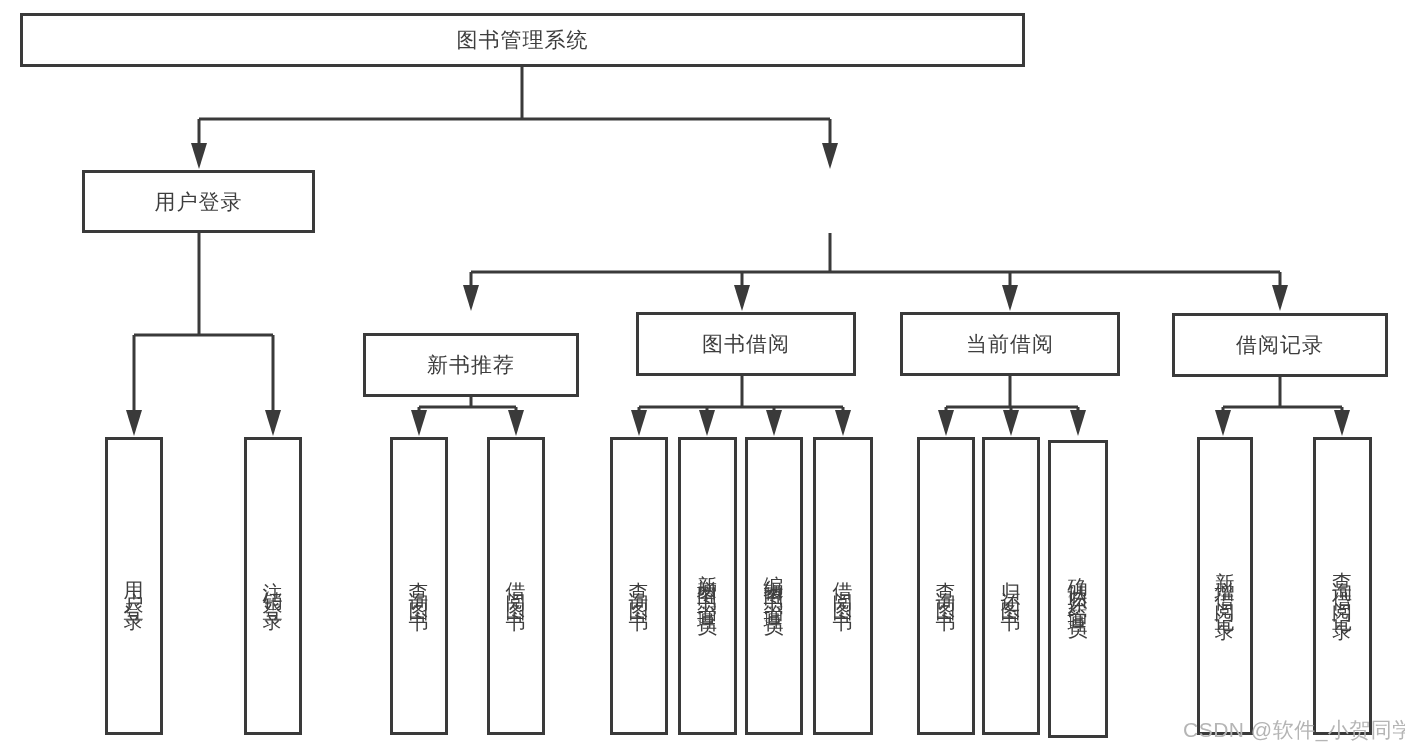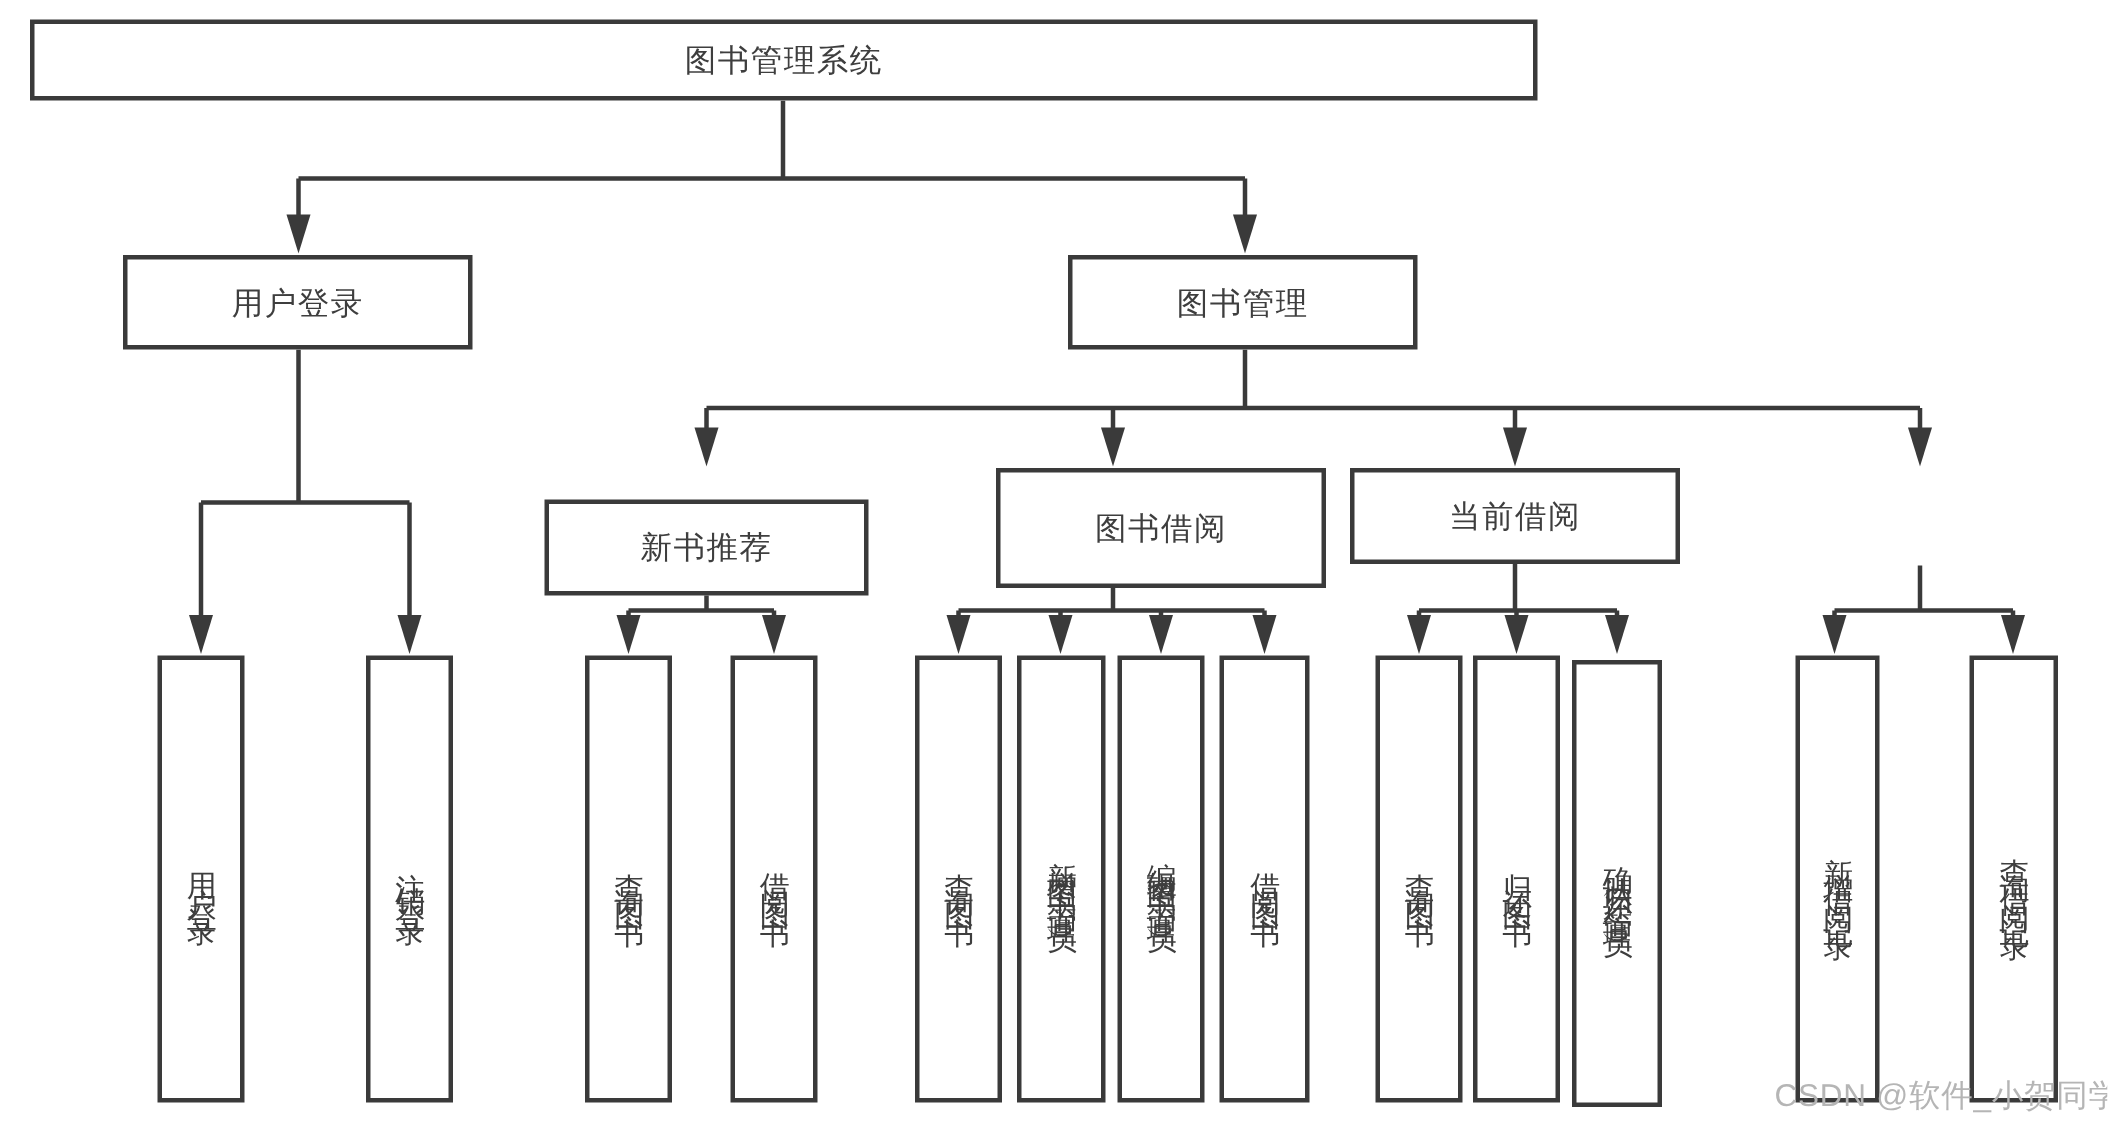--- a/index.html
+++ b/index.html
@@ -112,32 +112,32 @@
     </g>
   </svg>
 
   <div class="box h" style="left:20px; top:13px; width:1005px; height:54px;">
     <span>图书管理系统</span>
   </div>
 
   <div class="box h" style="left:82px; top:170px; width:233px; height:63px;">
     <span>用户登录</span>
   </div>
-  <div class="box h" style="left:712px; top:170px; width:233px; height:63px;">
-    <span>图书管理</span>
-  </div>
 
   <div class="box h" style="left:363px; top:312px; width:216px; height:64px;margin-top:21px;">
     <span>新书推荐</span>
   </div>
-  <div class="box h" style="left:664px; top:312px; width:220px; height:80px;">
+  <div class="box h" style="left:636px; top:312px; width:220px; height:64px;">
     <span>图书借阅</span>
   </div>
   <div class="box h" style="left:900px; top:312px; width:220px; height:64px;text-align:center;">
     <span>当前借阅</span>
+  </div>
+  <div class="box h" style="left:1172px; top:313px; width:216px; height:64px;">
+    <span>借阅记录</span>
   </div>
 
   <div class="box v" style="left:105px; top:437px; width:58px; height:298px;">
     <span class="vtext">用户登录</span>
   </div>
   <div class="box v" style="left:244px; top:437px; width:58px; height:298px;">
     <span class="vtext">注销登录</span>
   </div>
 
   <div class="box v" style="left:390px; top:437px; width:58px; height:298px;">

